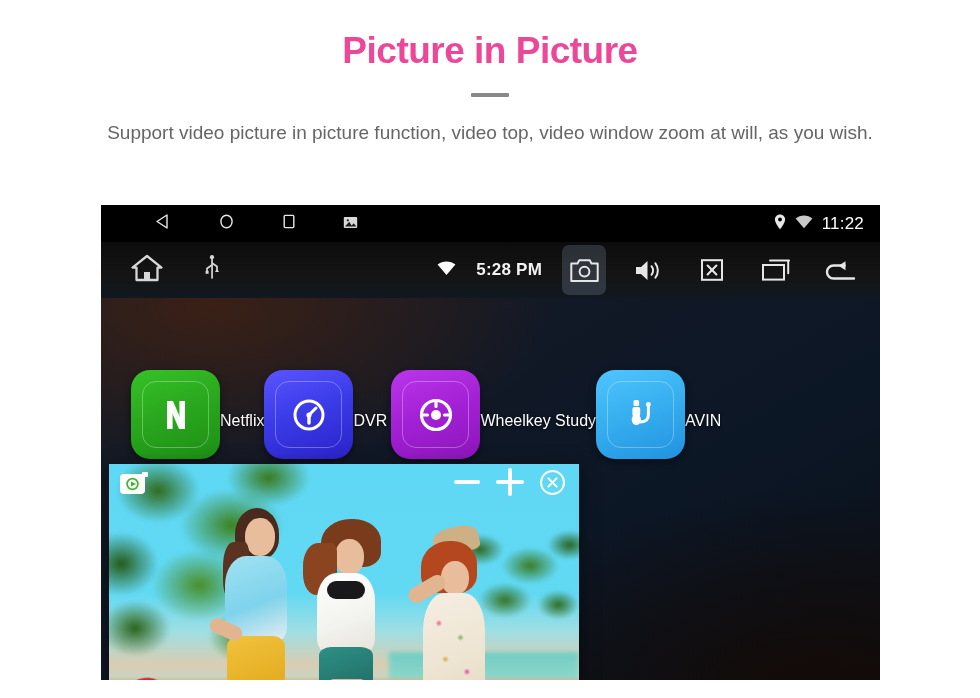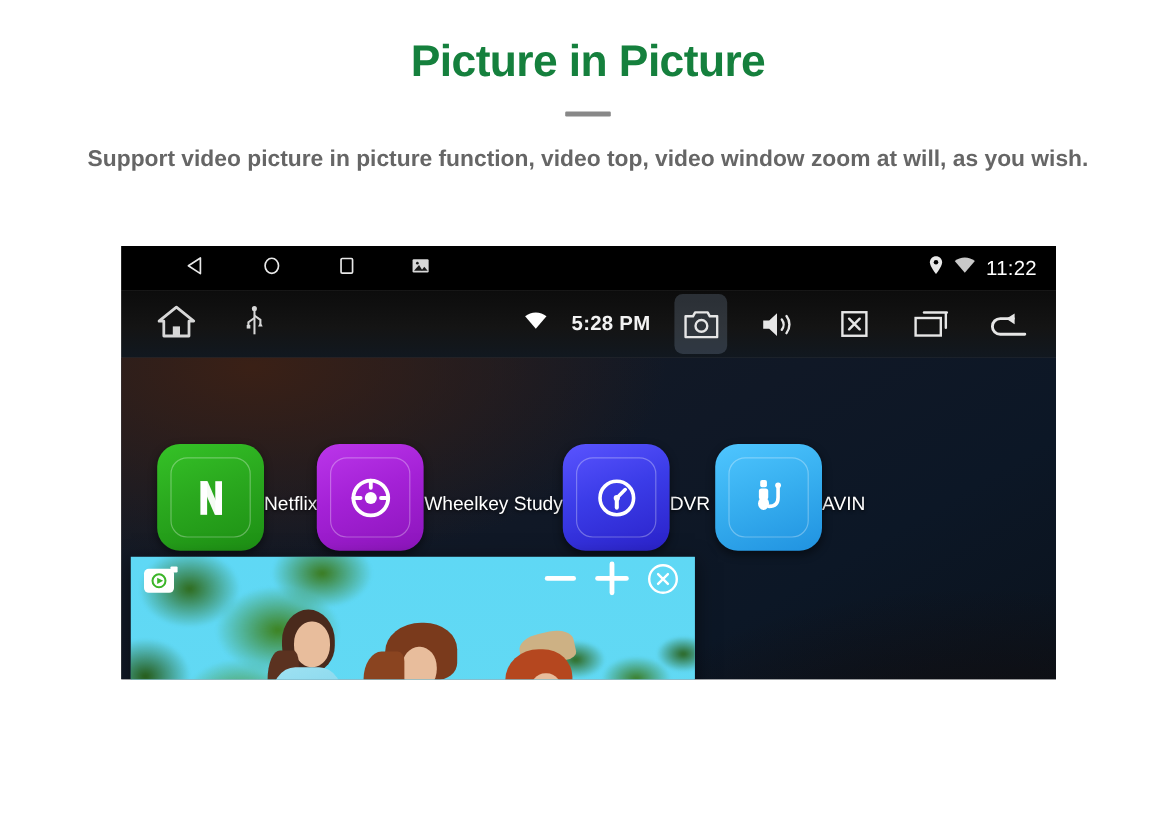--- a/index.html
+++ b/index.html
@@ -6,37 +6,37 @@
   html, body {
     width: 980px; height: 698px;
     background: #ffffff;
     font-family: "Liberation Sans", sans-serif;
     overflow: hidden;
   }
 
   
   .promo-header { width: 980px; padding-top: 30px; text-align: center; }
   .promo-title {
-    font-size: 37px; font-weight: bold; color: #15803d;
+    font-size: 37px; font-weight: bold; color: #ec4899;
     letter-spacing: -0.5px; line-height: 1.15;
   }
   .title-rule {
     width: 38px; height: 4px; background: #888888;
     margin: 20px auto 22px auto; border-radius: 1px;
   }
   .promo-sub {
     font-size: 19px; color: #666666; line-height: 1.45;
-    width: 890px; margin: 0 auto; font-weight: 700;
+    width: 890px; margin: 0 auto; font-weight: 400;
   }
 
   
   .device {
     position: absolute; left: 101px; top: 205px;
-    width: 779px; height: 361px;
-    overflow: hidden; background: #404040;
+    width: 779px; height: 475px;
+    overflow: hidden; background: #b91c1c;
   }
 
   
   .status-bar {
     position: absolute; left: 0; top: 0; width: 100%; height: 37px;
     background: #000000; display: flex; align-items: center;
   }
   .sb-left { display: flex; align-items: center; padding-left: 54px; gap: 46px; }
   .sb-right {
     position: absolute; right: 16px; top: 0; height: 37px;
@@ -308,40 +308,40 @@
               <path d="M11 6h6l12 28h-6L11 6z" fill="#ffffff" opacity="0.95"></path>
               <rect x="11" y="6" width="5.6" height="28" fill="#ffffff"></rect>
               <rect x="23.4" y="6" width="5.6" height="28" fill="#ffffff"></rect>
             </svg>
         </div>
         <div class="app-label">Netflix</div>
       </div>
 
 
       <div class="app-cell">
-        <div class="app-tile" style="background:linear-gradient(160deg,#bb36ea 0%,#a421d6 46%,#8c15bb 100%)">
-          <svg width="42" height="42" viewBox="0 0 42 42">
-              <circle cx="21" cy="21" r="14.5" fill="none" stroke="#ffffff" stroke-width="3.2"></circle>
-              <circle cx="21" cy="21" r="5" fill="#ffffff"></circle>
-              <path d="M21 6.5v6M6.5 21h6M35.5 21h-6" stroke="#ffffff" stroke-width="3.2" stroke-linecap="round"></path>
-            </svg>
-        </div>
-        <div class="app-label">Wheelkey Study</div>
-      </div>
-
-      <div class="app-cell">
         <div class="app-tile" style="background:linear-gradient(160deg,#5a54ff 0%,#3b3ce8 45%,#2a22c9 100%)">
           <svg width="44" height="44" viewBox="0 0 44 44">
               <circle cx="22" cy="22" r="14" fill="none" stroke="#ffffff" stroke-width="3"></circle>
               <path d="M22 22 29 15" stroke="#ffffff" stroke-width="3" stroke-linecap="round"></path>
               <path d="M22 22v8" stroke="#ffffff" stroke-width="3.4" stroke-linecap="round"></path>
               <circle cx="22" cy="22" r="2.6" fill="#ffffff"></circle>
             </svg>
         </div>
         <div class="app-label">DVR</div>
+      </div>
+
+      <div class="app-cell">
+        <div class="app-tile" style="background:linear-gradient(160deg,#bb36ea 0%,#a421d6 46%,#8c15bb 100%)">
+          <svg width="42" height="42" viewBox="0 0 42 42">
+              <circle cx="21" cy="21" r="14.5" fill="none" stroke="#ffffff" stroke-width="3.2"></circle>
+              <circle cx="21" cy="21" r="5" fill="#ffffff"></circle>
+              <path d="M21 6.5v6M6.5 21h6M35.5 21h-6" stroke="#ffffff" stroke-width="3.2" stroke-linecap="round"></path>
+            </svg>
+        </div>
+        <div class="app-label">Wheelkey Study</div>
       </div>
 
       <div class="app-cell">
         <div class="app-tile" style="background:linear-gradient(160deg,#4fc6ff 0%,#38b0f0 45%,#2092e0 100%)">
           <svg width="42" height="42" viewBox="0 0 42 42">
               <rect x="13.5" y="6" width="5.6" height="6" rx="1.6" fill="#ffffff"></rect>
               <rect x="12.4" y="13" width="7.8" height="9.4" rx="2.2" fill="#ffffff"></rect>
               <ellipse cx="16.3" cy="25.6" rx="4.6" ry="5.4" fill="#ffffff"></ellipse>
               <path d="M20.8 28c6 0 7.6-3.2 7.6-7.4V12.5" fill="none" stroke="#ffffff" stroke-width="3" stroke-linecap="round"></path>
               <circle cx="28.4" cy="10.4" r="2.4" fill="#ffffff"></circle>

